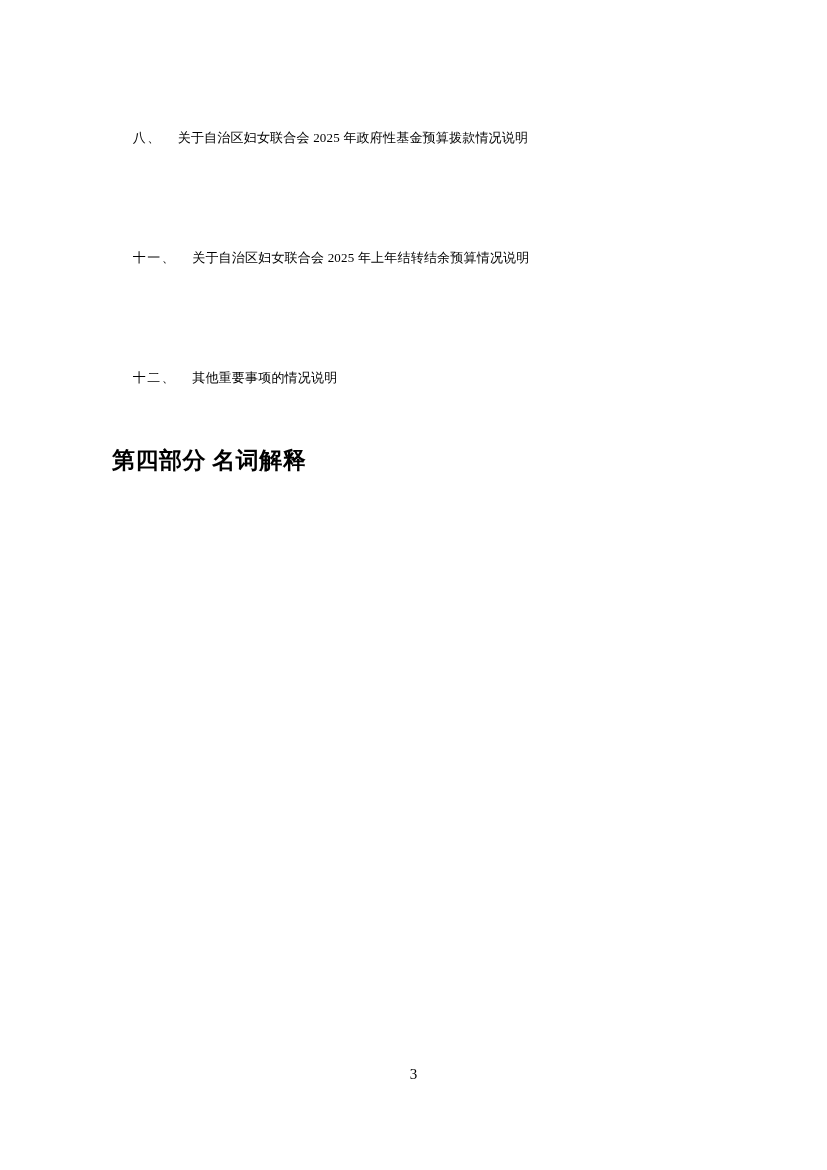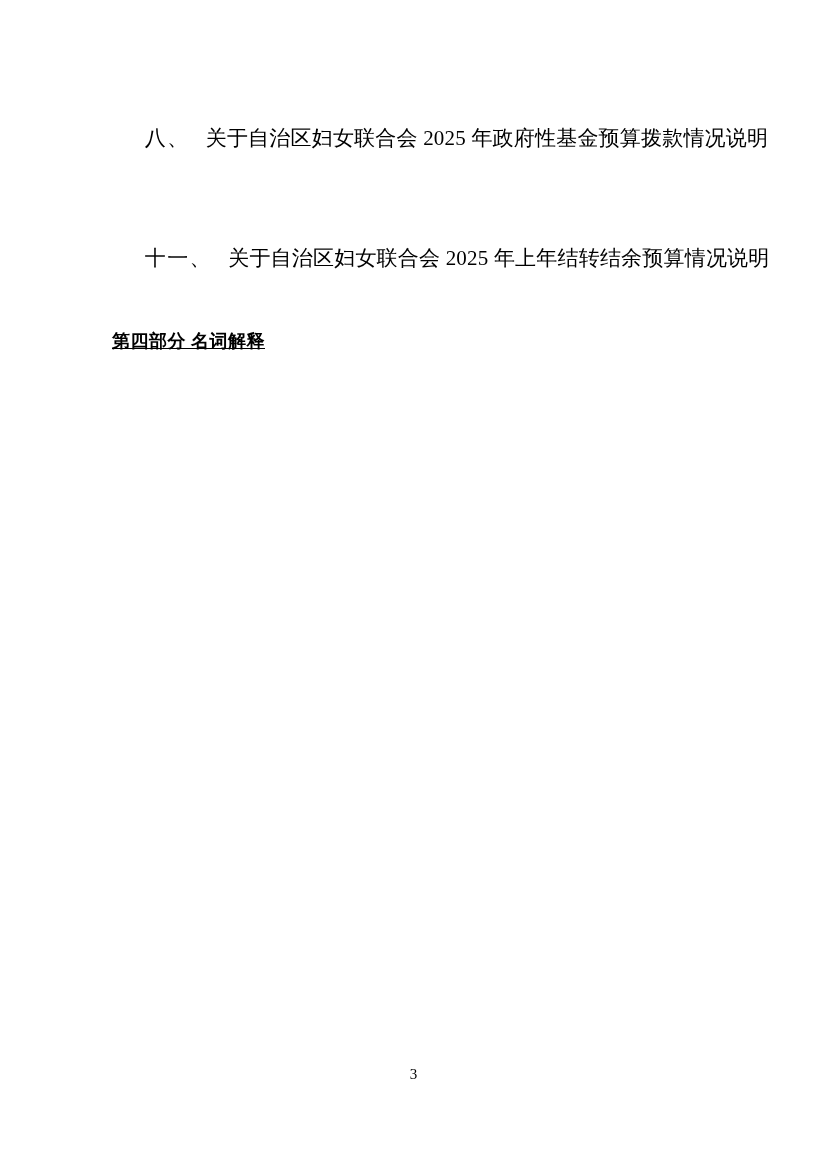--- a/index.html
+++ b/index.html
@@ -20,41 +20,40 @@
     overflow: hidden;
     box-sizing: border-box;
   }
   .content {
     position: absolute;
     left: 112px;
     top: 78px;
     width: 610px;
   }
   .toc-line {
-    font-size: 21px;
+    font-size: 13px;
     line-height: 40px;
     white-space: pre;
     letter-spacing: 0.2px;
   }
   .toc-line .num {
     letter-spacing: 1.5px;
   }
   .toc-line .gap {
     display: inline-block;
     width: 16px;
   }
   .part-heading {
     font-family: "Liberation Serif", "DejaVu Serif", serif;
     font-weight: bold;
-    font-size: 18px;
+    font-size: 23px;
     line-height: 42px;
     white-space: pre;
     letter-spacing: 0.5px;
     margin-top: 2px;
-    text-decoration: underline;
   }
   .page-number {
     position: absolute;
     left: 0;
     right: 0;
     top: 1066px;
     text-align: center;
     font-size: 15px;
     font-family: "Liberation Serif", "DejaVu Serif", serif;
   }
@@ -69,20 +68,23 @@
     <div class="toc-line">
       <span class="num">八、</span><span class="gap"></span><span>关于自治区妇女联合会 2025 年政府性基金预算拨款情况说明</span>
     </div>
 
 
 
     <div class="toc-line">
       <span class="num">十一、</span><span class="gap"></span><span>关于自治区妇女联合会 2025 年上年结转结余预算情况说明</span>
     </div>
 
+    <div class="toc-line">
+      <span class="num">十二、</span><span class="gap"></span><span>其他重要事项的情况说明</span>
+    </div>
 
     <div class="part-heading">第四部分 名词解释</div>
 
   </div>
 
   <div class="page-number">3</div>
 
 </div>
 
 </body></html>

